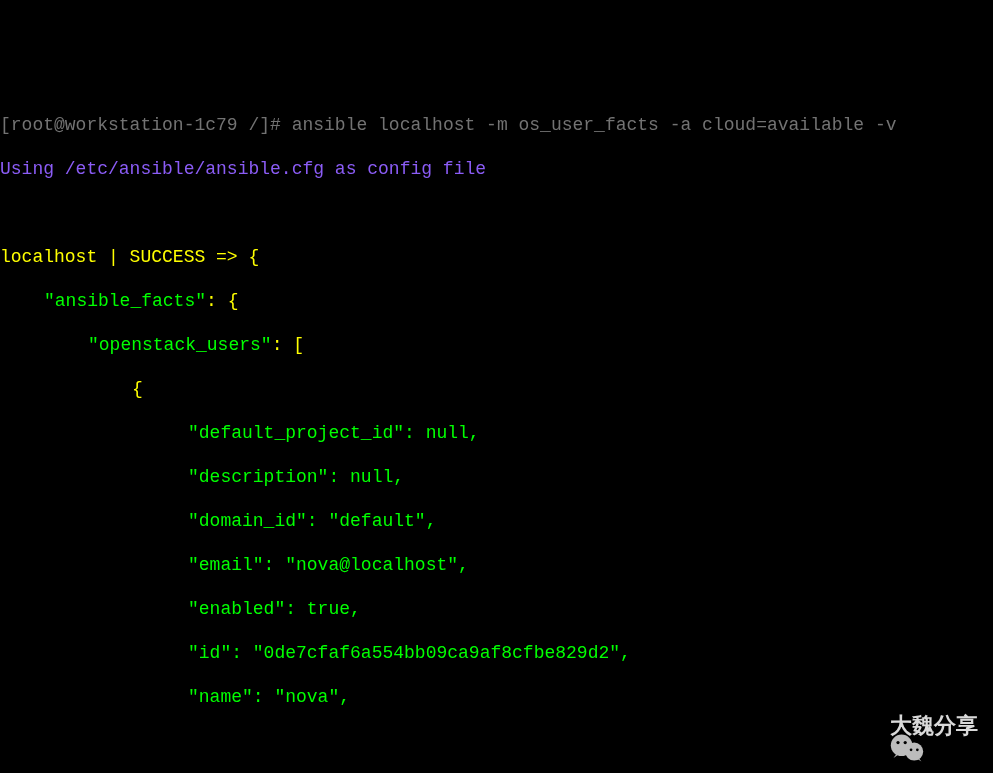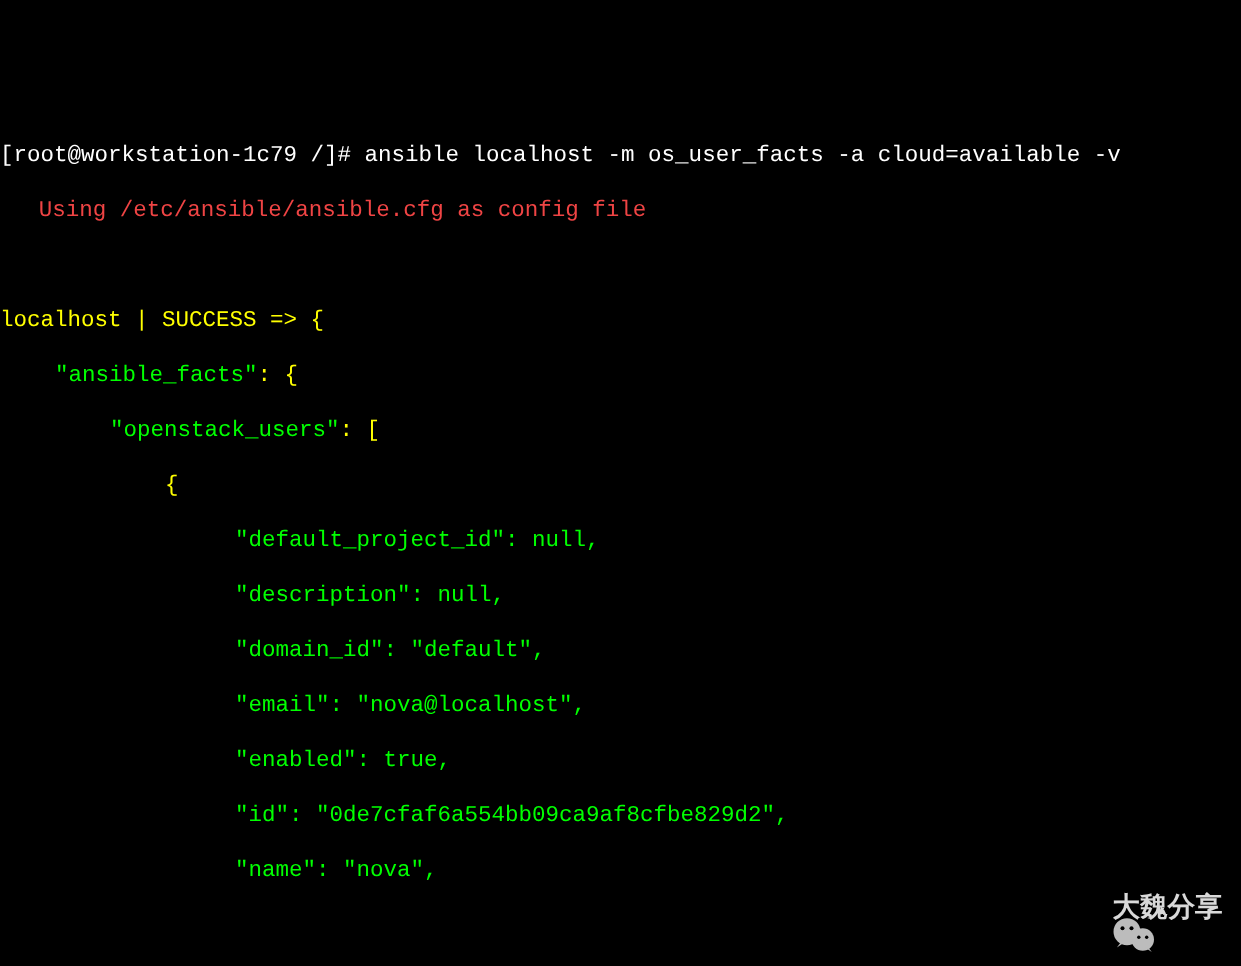--- a/index.html
+++ b/index.html
@@ -15,22 +15,22 @@
       color: #ffffff;
       width: 993px;
       height: 773px;
       overflow: hidden;
       position: relative;
       white-space: pre;
     }
     .terminal {
       padding: 4px 0 0 0;
     }
-    .prompt-white { color: #ffffff; }
-    .magenta { color: #ef4444; padding-left: 31px; }
+    .prompt-white { color: #737373; }
+    .magenta { color: #8b5cf6; }
     .green { color: #00ff00; }
     .yellow { color: #ffff00; }
     .watermark {
       position: absolute;
       bottom: 32px;
       right: 15px;
       display: flex;
       align-items: center;
       gap: 8px;
       opacity: 0.85;

